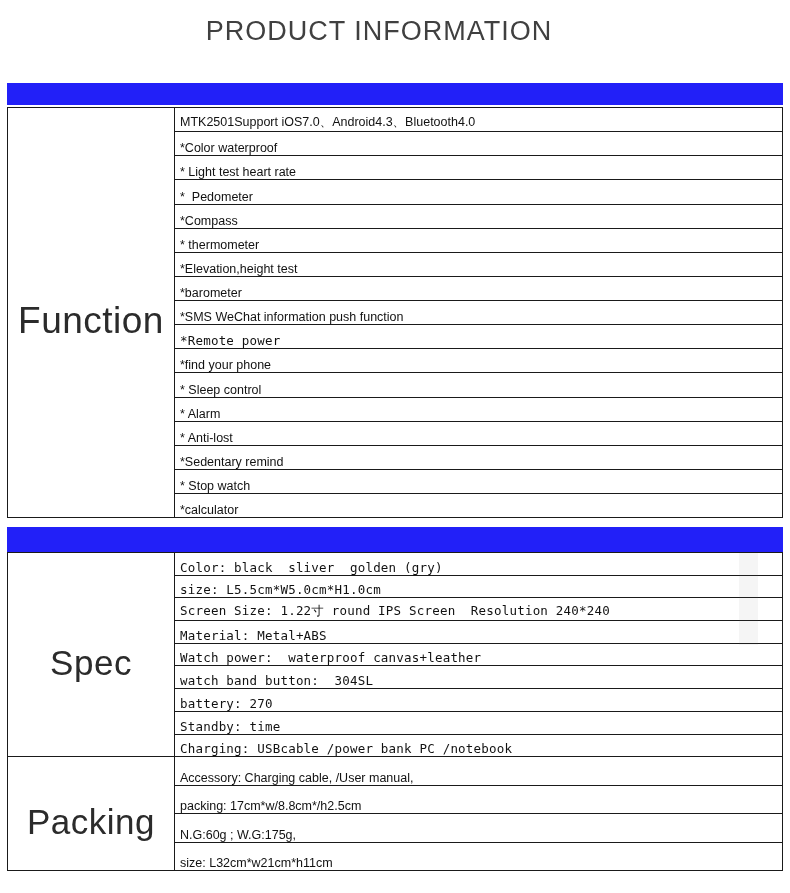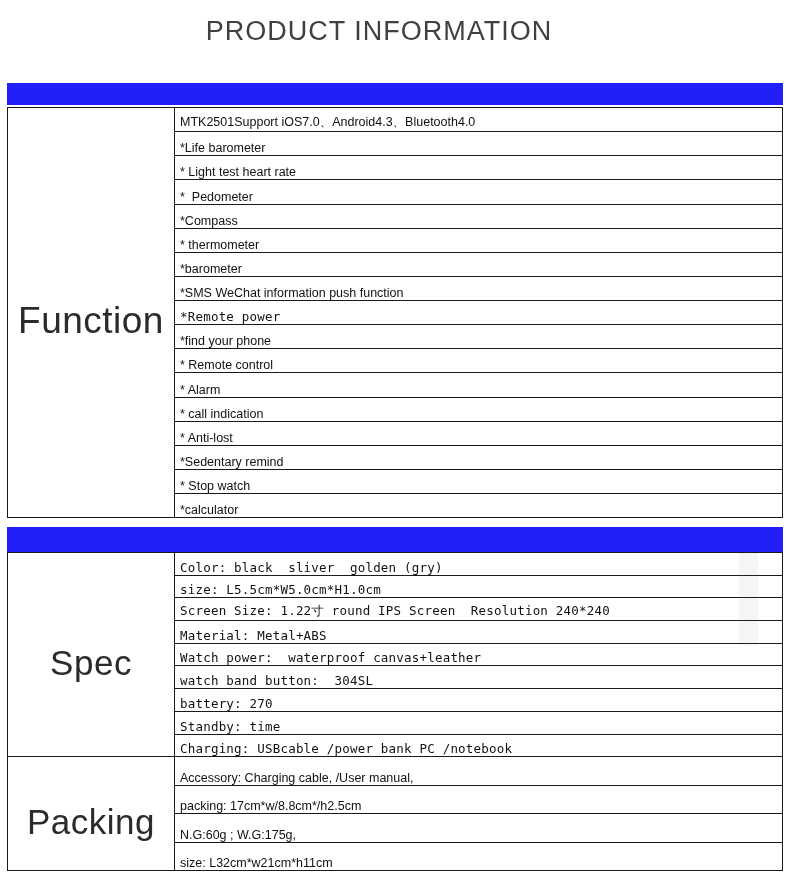--- a/index.html
+++ b/index.html
@@ -53,32 +53,32 @@
 
 <div class="blue-bar bar-top"></div>
 
 <div class="ptable t-function">
   <div class="section" style="flex:1;">
     <div class="label-cell">
       <span class="lbl">Function</span>
     </div>
     <div class="rows-col">
         <div class="trow sans"><span>MTK2501Support iOS7.0、Android4.3、Bluetooth4.0</span></div>
-        <div class="trow sans"><span>*Life barometer</span></div>
+        <div class="trow sans"><span>*Color waterproof</span></div>
         <div class="trow sans"><span>* Light test heart rate</span></div>
         <div class="trow sans"><span>*  Pedometer</span></div>
         <div class="trow sans"><span>*Compass</span></div>
         <div class="trow sans"><span>* thermometer</span></div>
+        <div class="trow sans"><span>*Elevation,height test</span></div>
         <div class="trow sans"><span>*barometer</span></div>
         <div class="trow sans"><span>*SMS WeChat information push function</span></div>
         <div class="trow mono"><span>*Remote power</span></div>
         <div class="trow sans"><span>*find your phone</span></div>
-        <div class="trow sans"><span>* Remote control</span></div>
+        <div class="trow sans"><span>* Sleep control</span></div>
         <div class="trow sans"><span>* Alarm</span></div>
-        <div class="trow sans"><span>* call indication</span></div>
         <div class="trow sans"><span>* Anti-lost</span></div>
         <div class="trow sans"><span>*Sedentary remind</span></div>
         <div class="trow sans"><span>* Stop watch</span></div>
         <div class="trow sans"><span>*calculator</span></div>
       </div>
   </div>
 </div>
 
 <div class="blue-bar bar-mid"></div>
 

